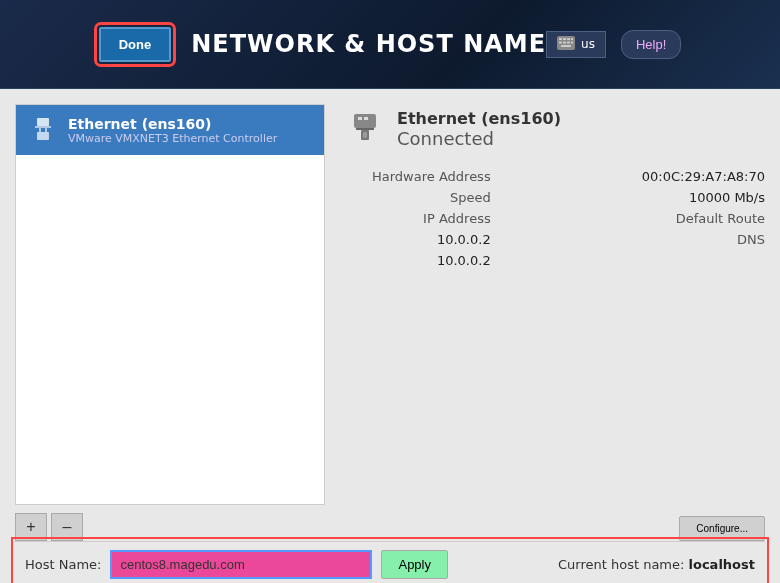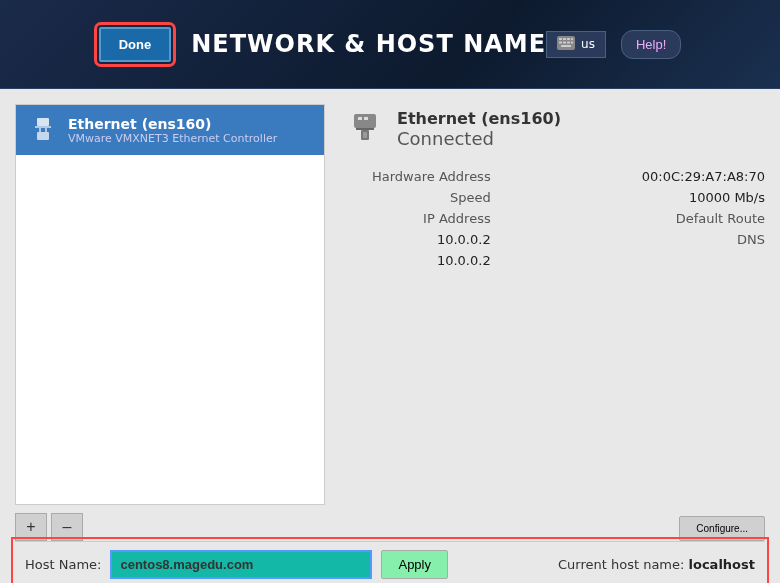--- a/index.html
+++ b/index.html
@@ -265,24 +265,23 @@
       color: #333;
       font-size: 13px;
       white-space: nowrap;
     }
 
     .hostname-input {
       flex: 0 0 260px;
       padding: 5px 8px;
       border: 1px solid #5599ff;
       font-size: 13px;
-      background: #14b8a6;
+      background: #ec4899;
       outline: 1px solid #5599ff;
       color: #333;
-      font-weight: bold;
     }
 
     .apply-button {
       background: #86efac;
       border: 1px solid #aaa;
       padding: 6px 16px;
       font-size: 13px;
       cursor: pointer;
       border-radius: 2px;
     }

